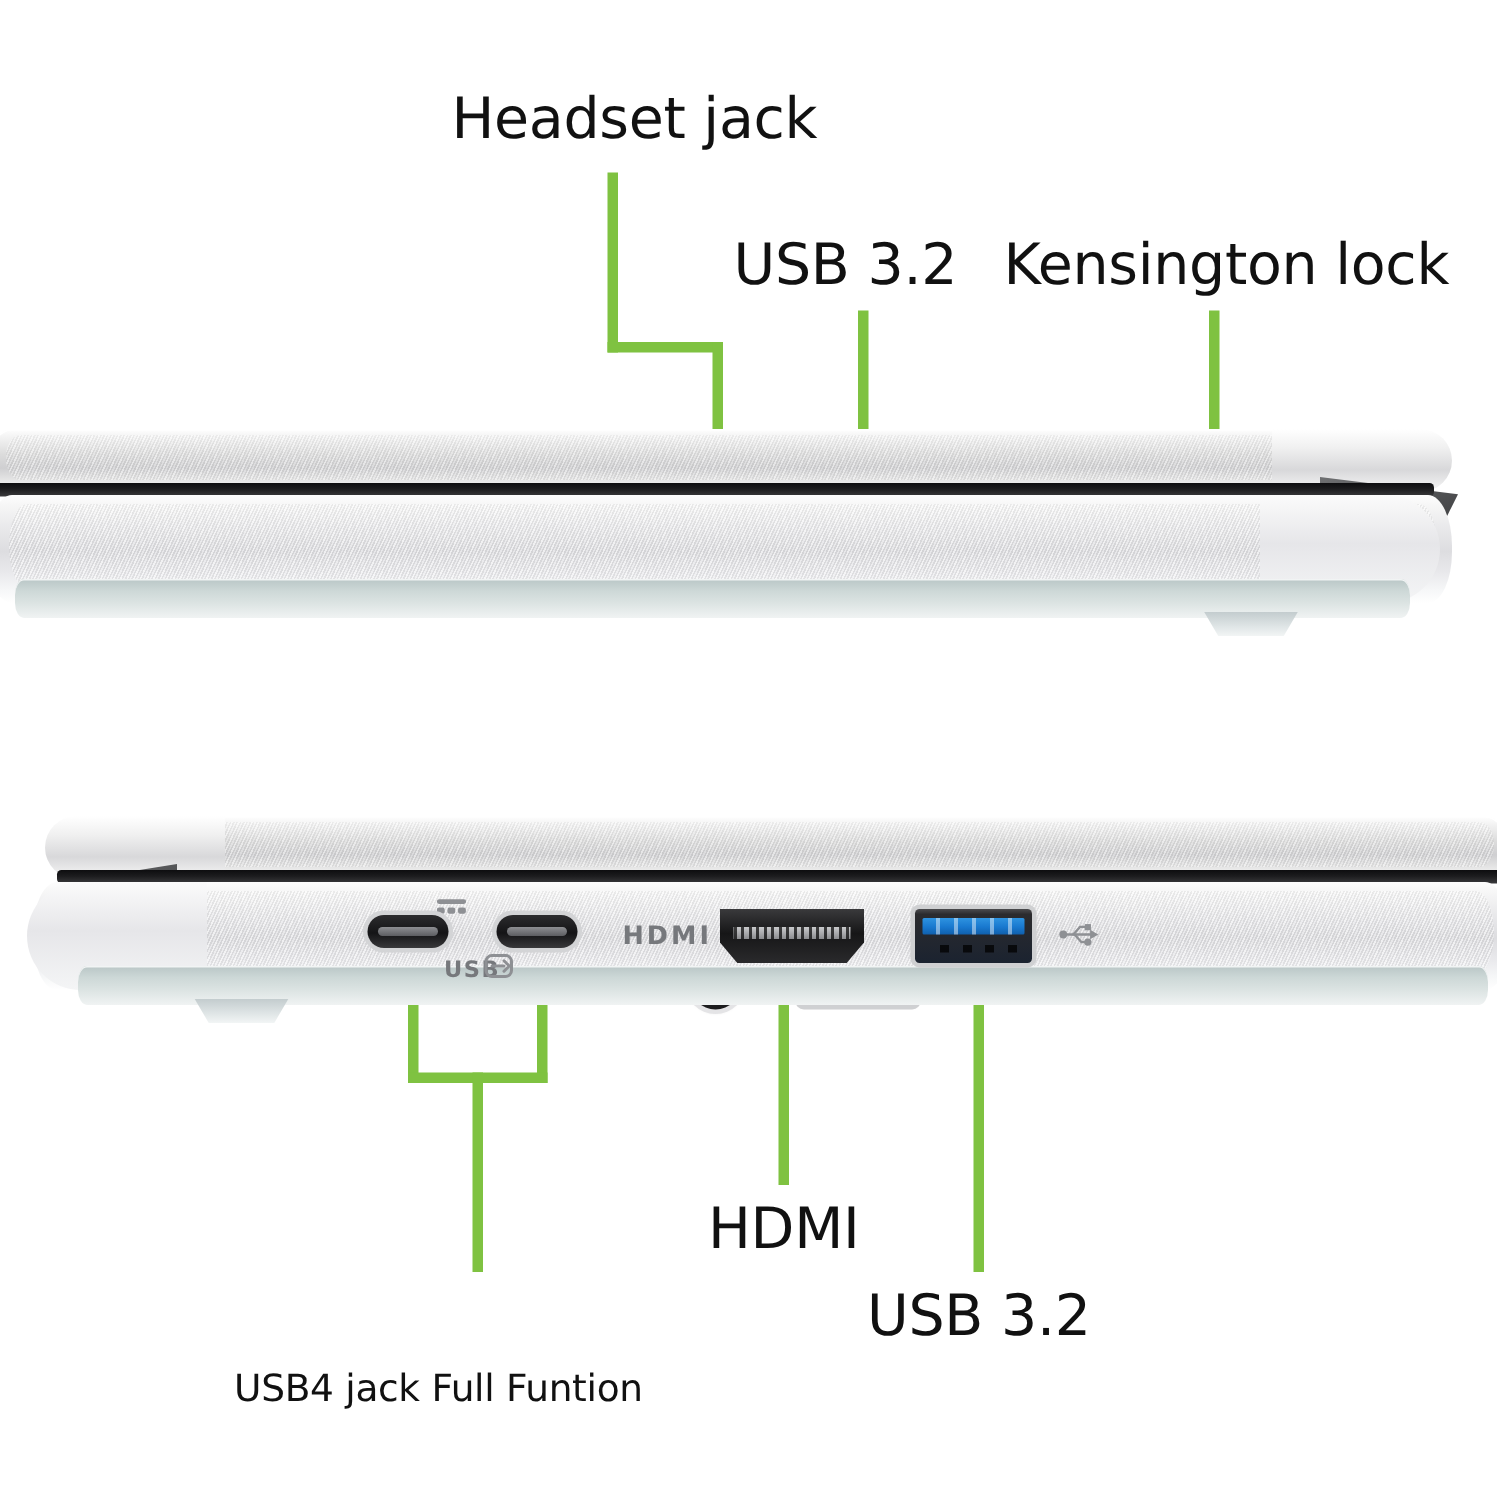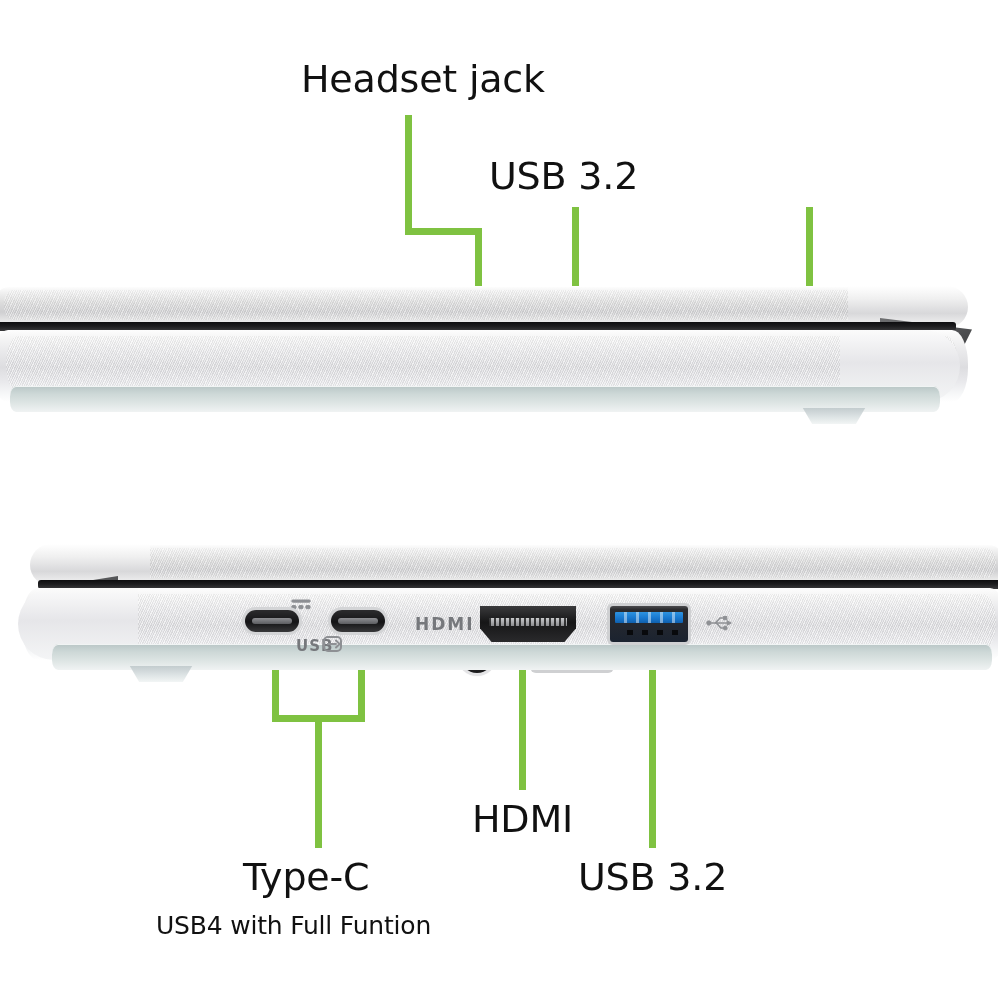--- a/index.html
+++ b/index.html
@@ -259,24 +259,24 @@
 </style>
 </head>
 <body>
 
 <div id="stage">
 
   <div class="label big" style="left:301px; top:57px;">Headset jack</div>
 
   <div class="label big" style="left:489px; top:154px;">USB 3.2</div>
 
-
-  <div class="label big" style="left:243px; top:855px;">Type-C</div>
-
-  <div class="label small" style="left:156px; top:911px;">USB4 with Full Funtion</div>
+  <div class="label big" style="left:669px; top:154px;">Kensington lock</div>
+
+
+  <div class="label small" style="left:156px; top:911px;">USB4 jack Full Funtion</div>
 
   <div class="label big" style="left:472px; top:797px;">HDMI</div>
 
   <div class="label big" style="left:578px; top:855px;">USB 3.2</div>
 
   <div class="leader v" style="left:405px; top:115px;  height:120px;"></div>
   <div class="leader h" style="left:405px; top:228px;  width:77px;"></div>
   <div class="leader v" style="left:475px; top:228px;  height:142px;"></div>
 
   <div class="leader v" style="left:572px; top:207px;  height:163px;"></div>

